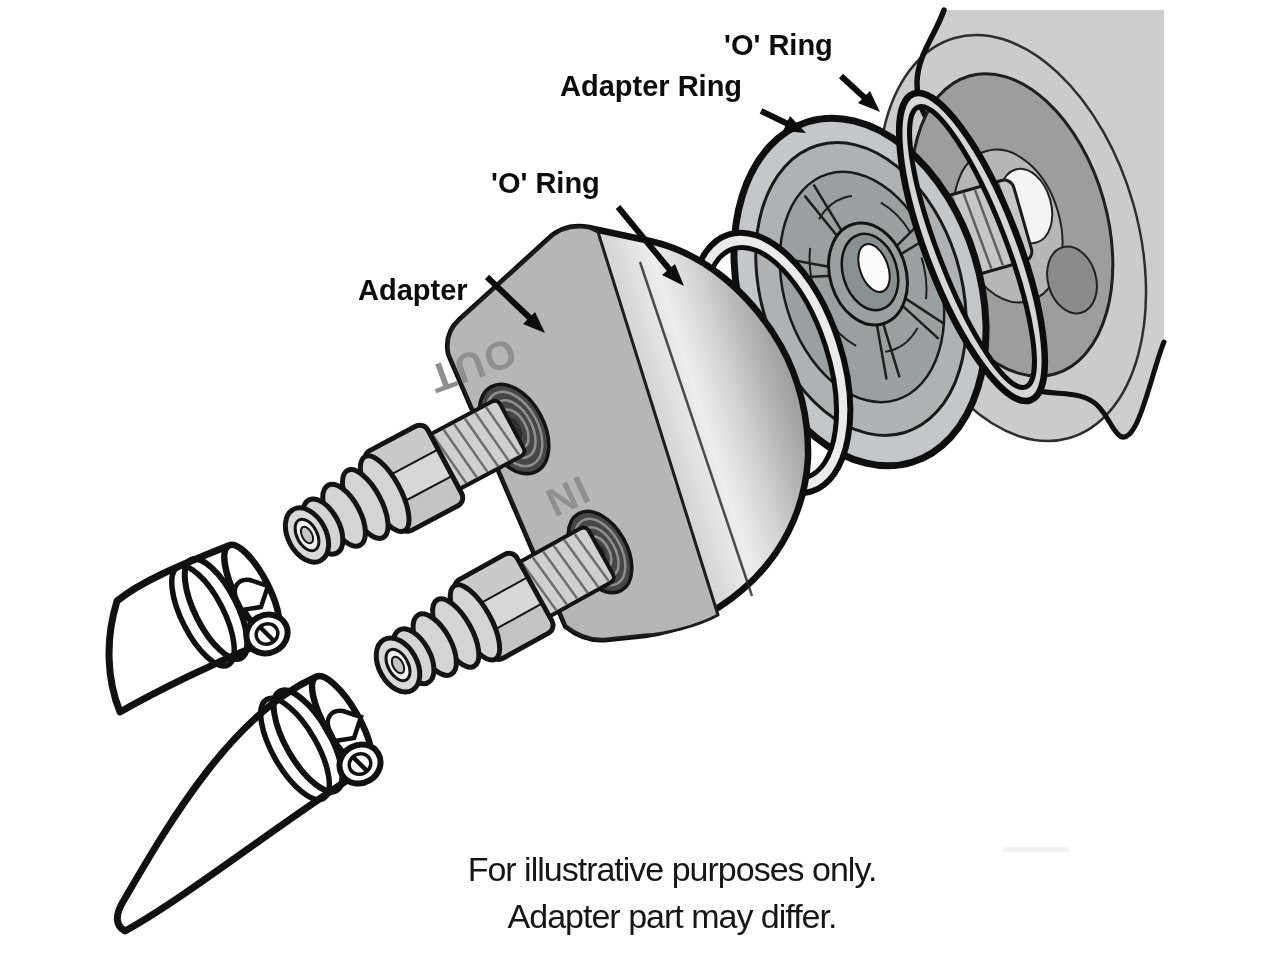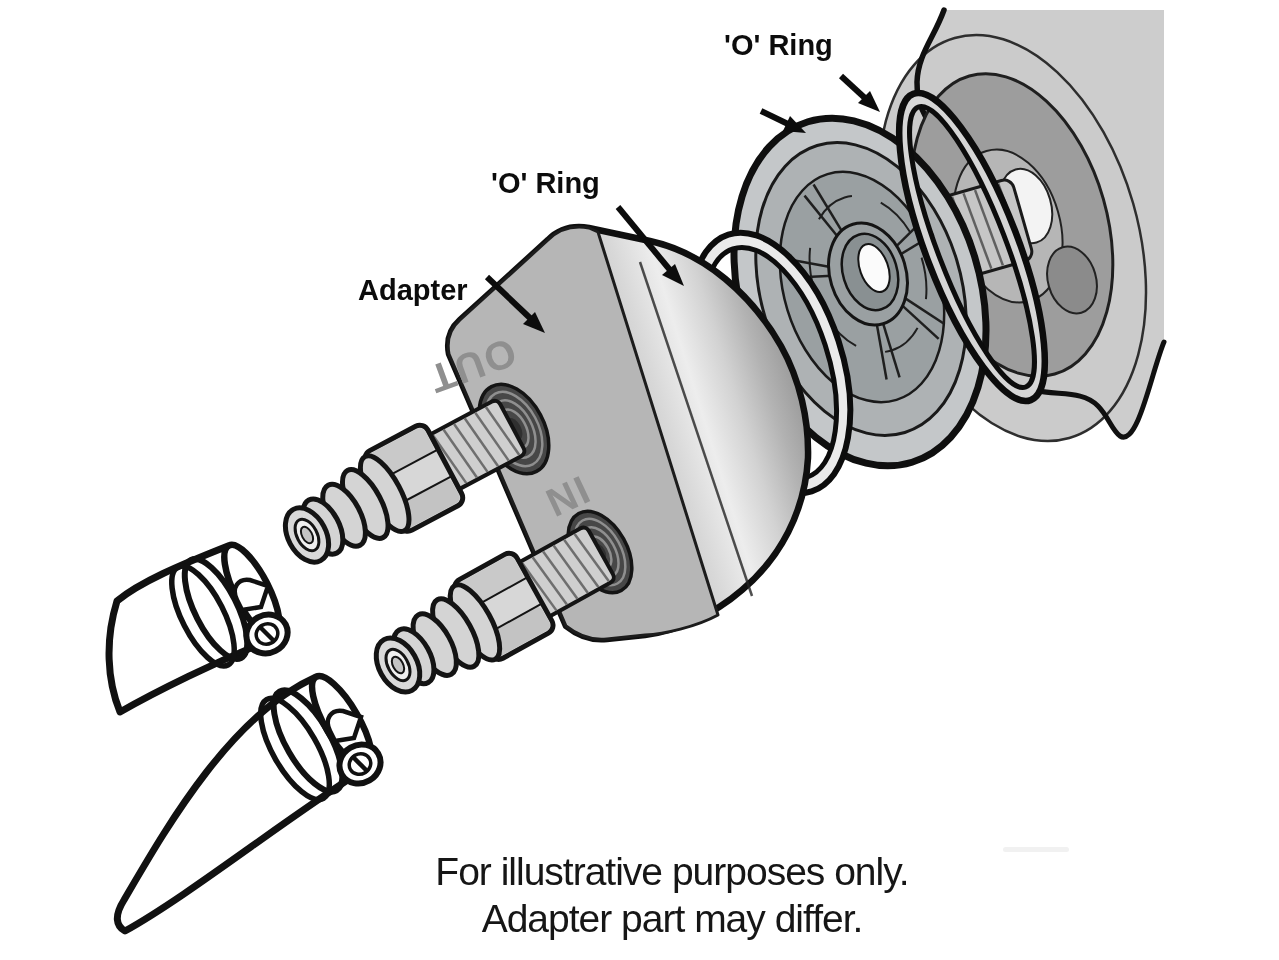--- a/index.html
+++ b/index.html
@@ -12,21 +12,21 @@
   .callout{
     position:absolute;font-weight:bold;font-size:29px;color:#0c0c0c;
     white-space:nowrap;letter-spacing:0px;line-height:1;
   }
   .port-mark{
     position:absolute;font-weight:bold;font-size:40px;color:#8f8f8f;
     white-space:nowrap;line-height:1;letter-spacing:2px;
   }
   .caption-line{
     position:absolute;left:672px;transform:translateX(-50%);
-    font-size:39px;letter-spacing:-1px;color:#161616;white-space:nowrap;line-height:1.1;
+    font-size:34px;letter-spacing:-1px;color:#161616;white-space:nowrap;line-height:1.1;
   }
   .artifact{position:absolute;left:1003px;top:847px;width:66px;height:5px;background:#f1f1f1;border-radius:3px;}
 </style>
 </head>
 <body>
 
 <div class="stage">
 
 <svg class="art" width="1279" height="960" viewBox="0 0 1279 960">
   <defs>
@@ -211,20 +211,21 @@
     <polygon points="806,133 783,131 790,116" stroke="none"></polygon>
     <line x1="618" y1="207" x2="670" y2="270"></line>
     <polygon points="684,286 662,275 675,264" stroke="none"></polygon>
     <line x1="487" y1="277" x2="530" y2="318"></line>
     <polygon points="545,333 523,324 535,312" stroke="none"></polygon>
   </g>
 </svg>
 
 <div class="callout" style="left:724px;top:31px;">'O' Ring</div>
 
+<div class="callout" style="left:560px;top:72px;">Adapter Ring</div>
 
 <div class="callout" style="left:491px;top:169px;">'O' Ring</div>
 
 <div class="callout" style="left:358px;top:276px;">Adapter</div>
 
 <div class="port-mark" style="left:472px;top:366px;transform:translate(-50%,-50%) rotate(160deg);">OUT</div>
 
 <div class="port-mark" style="left:567px;top:497px;transform:translate(-50%,-50%) rotate(155deg);">IN</div>
 
 <div class="caption-line" style="top:851px;">For illustrative purposes only.</div>

